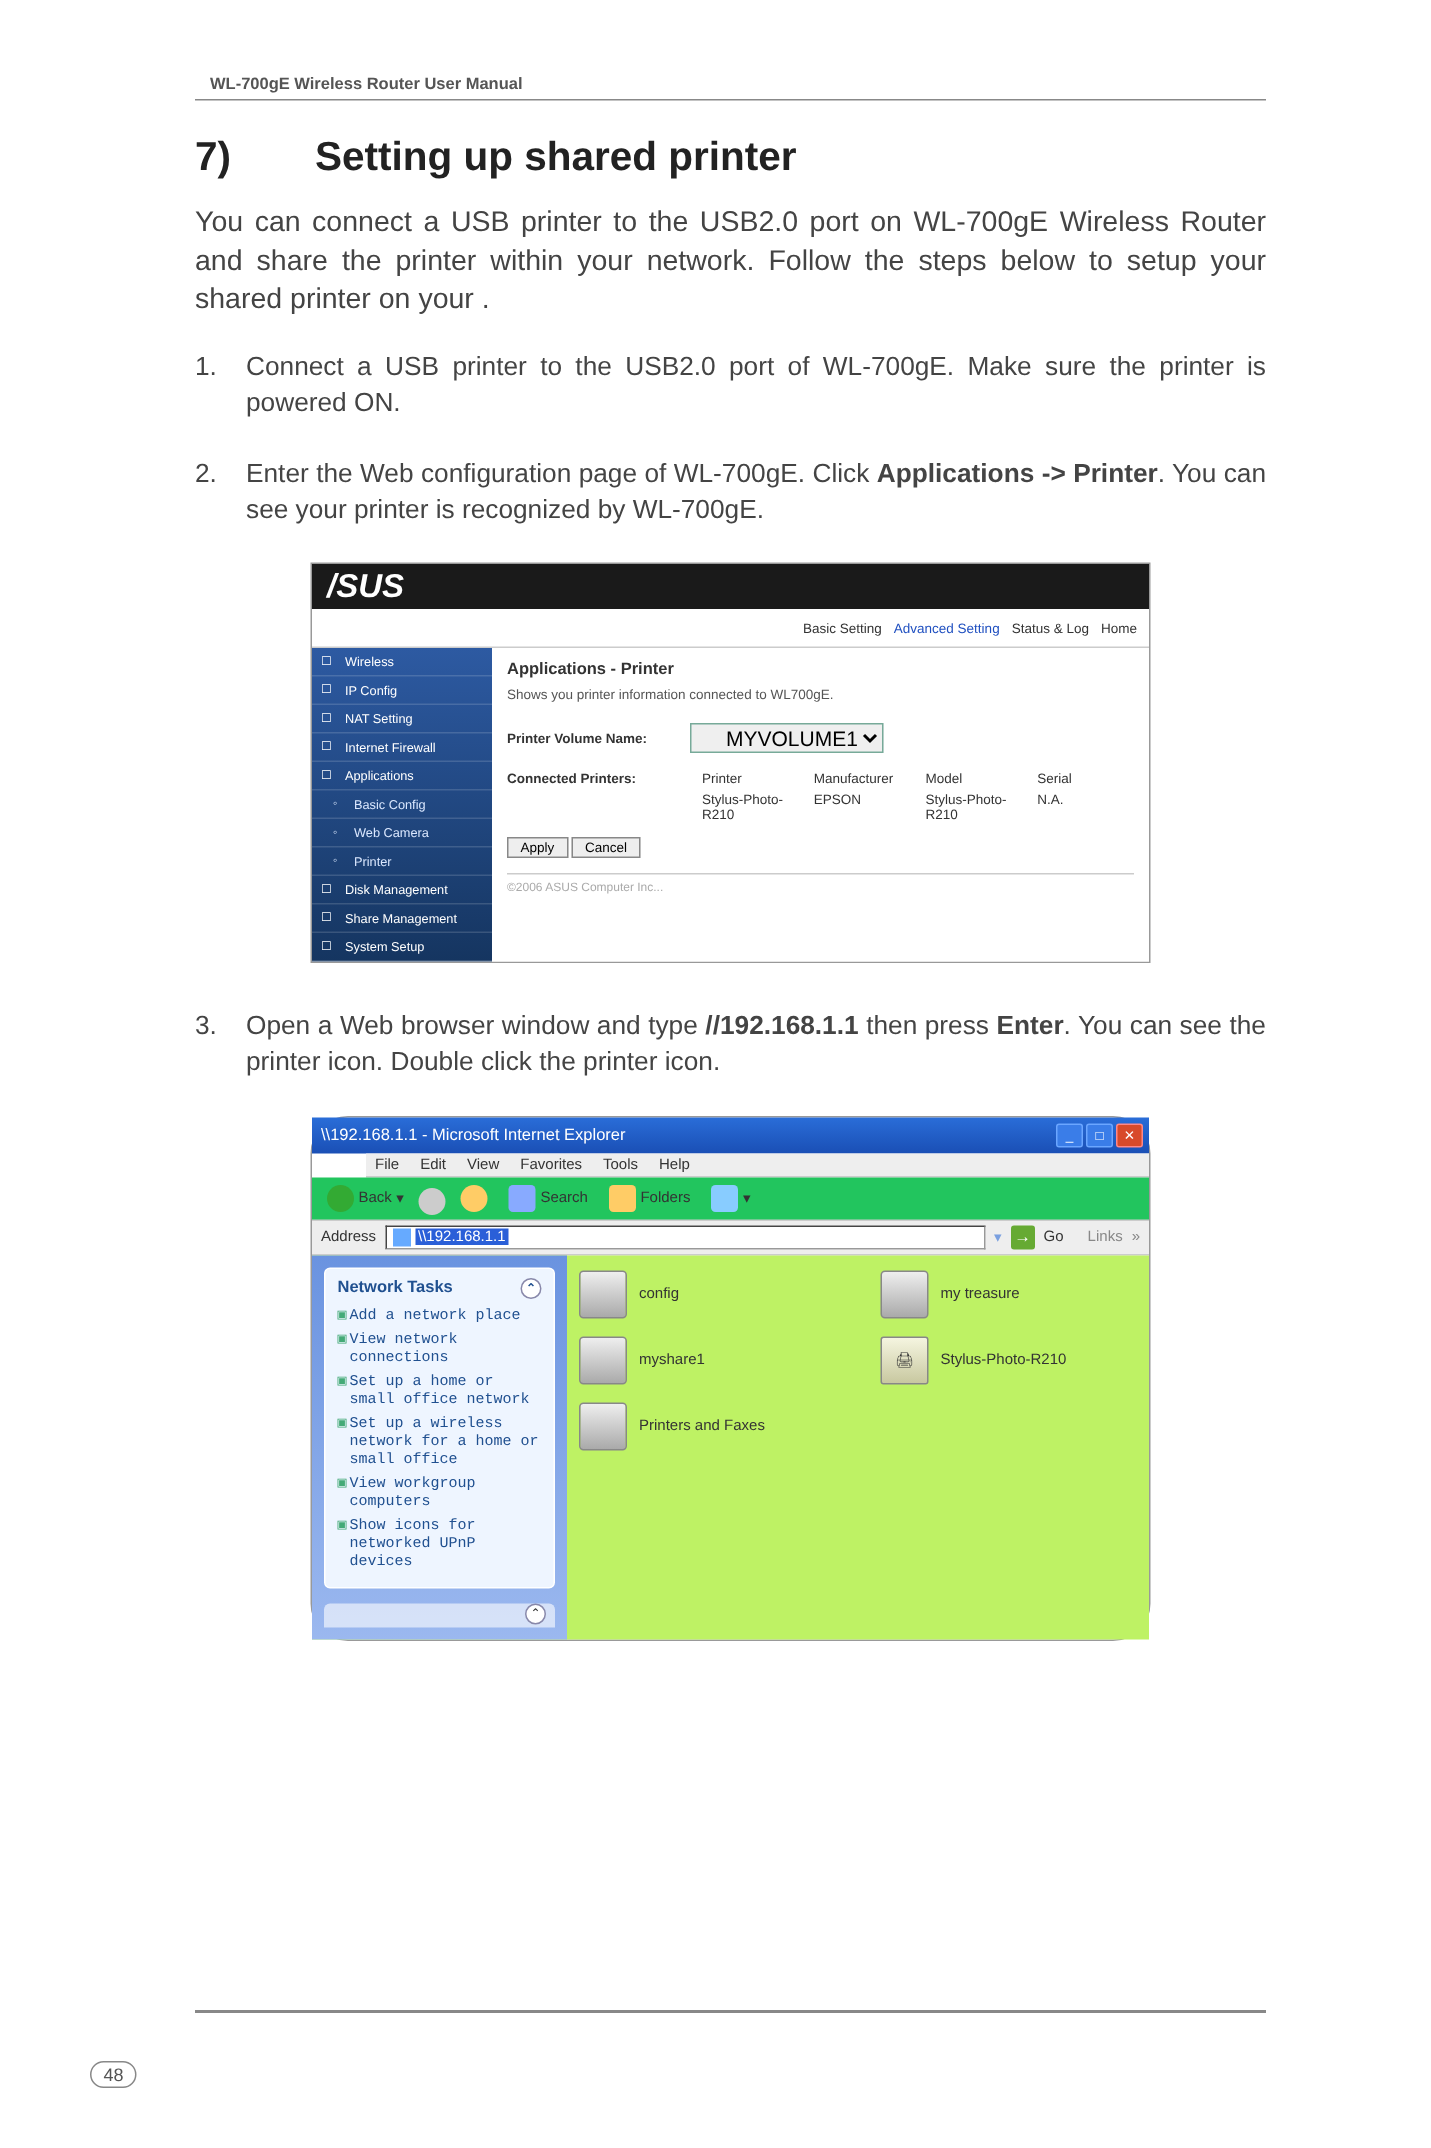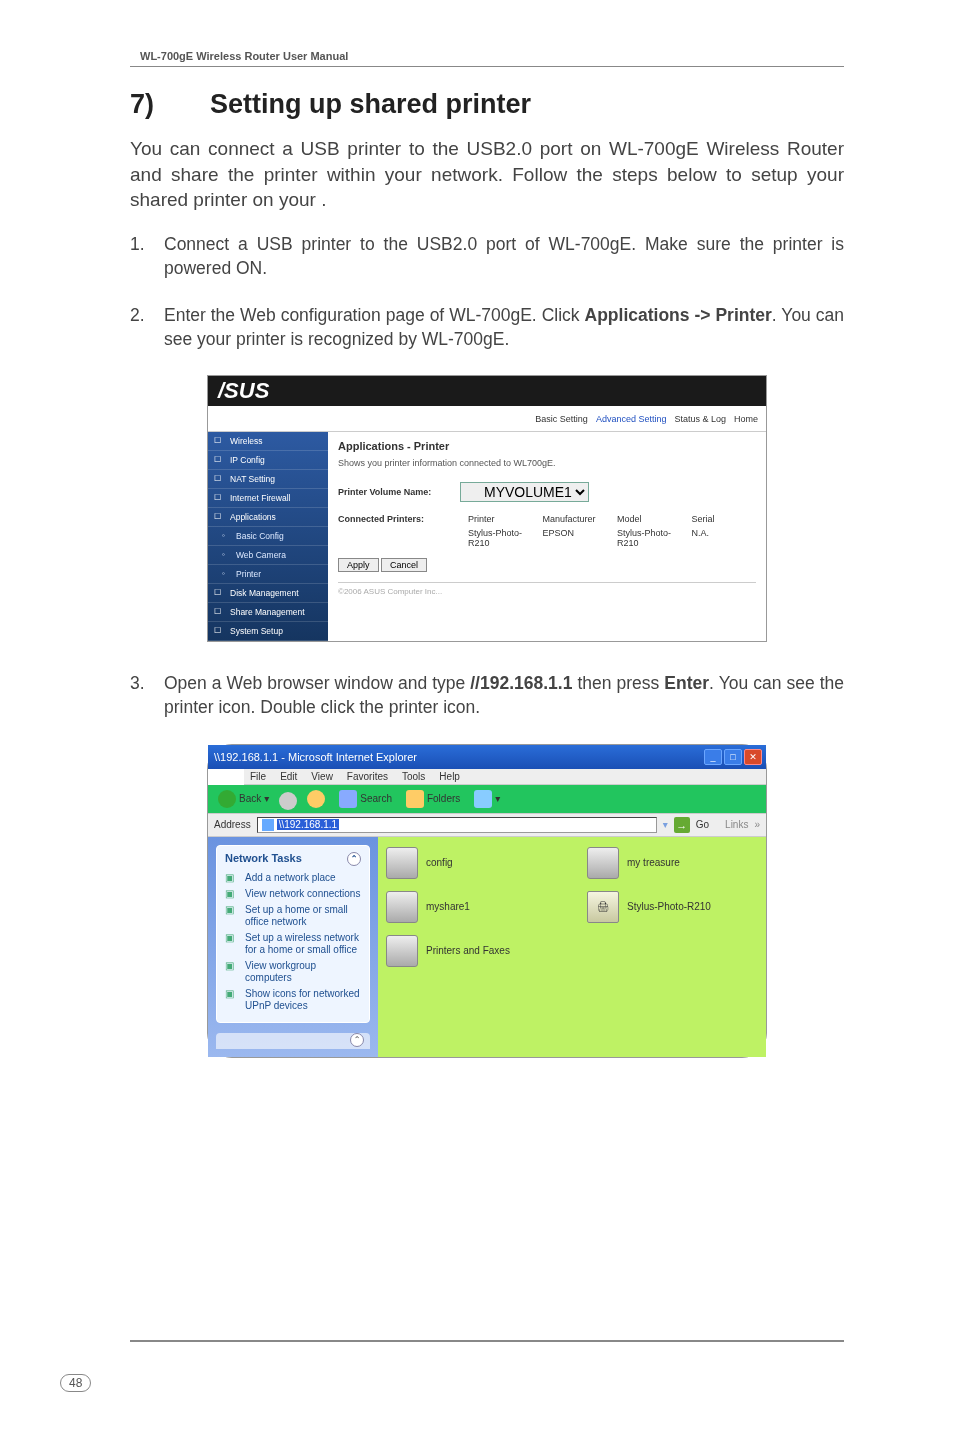--- a/index.html
+++ b/index.html
@@ -101,21 +101,21 @@
   .shot2 .addr { background: #eee; padding: 3px 6px; display: flex; align-items: center; gap: 6px; border-bottom: 1px solid #ccc; }
   .shot2 .addr .field { flex: 1; background: #fff; border: 1px inset #999; padding: 1px 4px; display: flex; align-items: center; }
   .shot2 .addr .field .sel { background: #2a5fd8; color: #fff; padding: 0 2px; }
   .shot2 .addr .go { background: #6a3; color: #fff; width: 16px; height: 16px; display: inline-flex; align-items: center; justify-content: center; font-size: 11px; border-radius: 2px; }
   .shot2 .content { display: flex; background: #bef264; min-height: 210px; }
   .shot2 .sidepane { width: 170px; padding: 8px; background: linear-gradient(#6a93e0, #9bb8ef); }
   .shot2 .panel { background: #eef5ff; border: 1px solid #fff; border-radius: 4px; padding: 6px 8px; }
   .shot2 .panel .ph { color: #205090; font-weight: bold; font-size: 11px; display: flex; justify-content: space-between; margin-bottom: 6px; }
   .shot2 .panel .ph .chev { width: 14px; height: 14px; border: 1px solid #88a; border-radius: 50%; display: inline-flex; align-items: center; justify-content: center; font-size: 8px; background: #fff; }
   .shot2 .panel ul { list-style: none; }
-  .shot2 .panel li { color: #205090; margin: 4px 0; padding-left: 20px; position: relative; line-height: 1.2; }
+  .shot2 .panel li { color: #205090; margin: 4px 0; padding-left: 8px; position: relative; line-height: 1.2; font-family: Liberation Mono, monospace; }
   .shot2 .panel li::before { content: "▣"; position: absolute; left: 0; color: #4a7; font-size: 10px; }
   .shot2 .iconpane { flex: 1; padding: 10px 8px; display: grid; grid-template-columns: 1fr 1fr; gap: 12px 30px; align-content: start; }
   .shot2 .iitem { display: flex; align-items: center; gap: 8px; }
   .shot2 .iitem .bigico { width: 32px; height: 32px; background: linear-gradient(#eee,#aaa); border: 1px solid #888; border-radius: 3px; }
   .shot2 .iitem.printer .bigico { background: linear-gradient(#f5f5e0,#c8c8a0); border-radius: 2px; display:flex; align-items:center; justify-content:center; }
   .shot2 .sidepane .more { background: rgba(255,255,255,0.6); border-radius: 4px 4px 0 0; margin-top: 10px; height: 16px; display:flex; justify-content:flex-end; padding: 0 6px; }
   
   .pagefoot {
     position: absolute;
     left: 60px;

